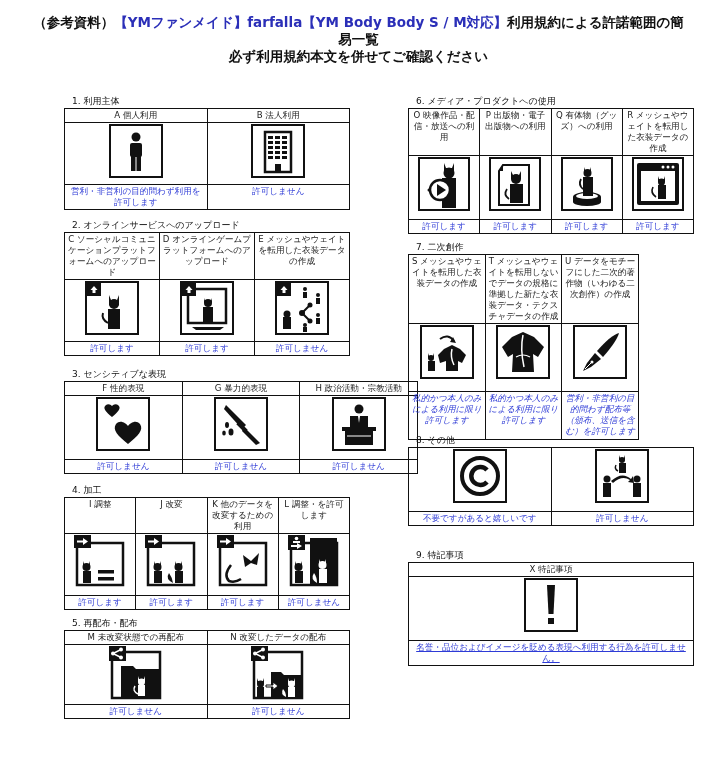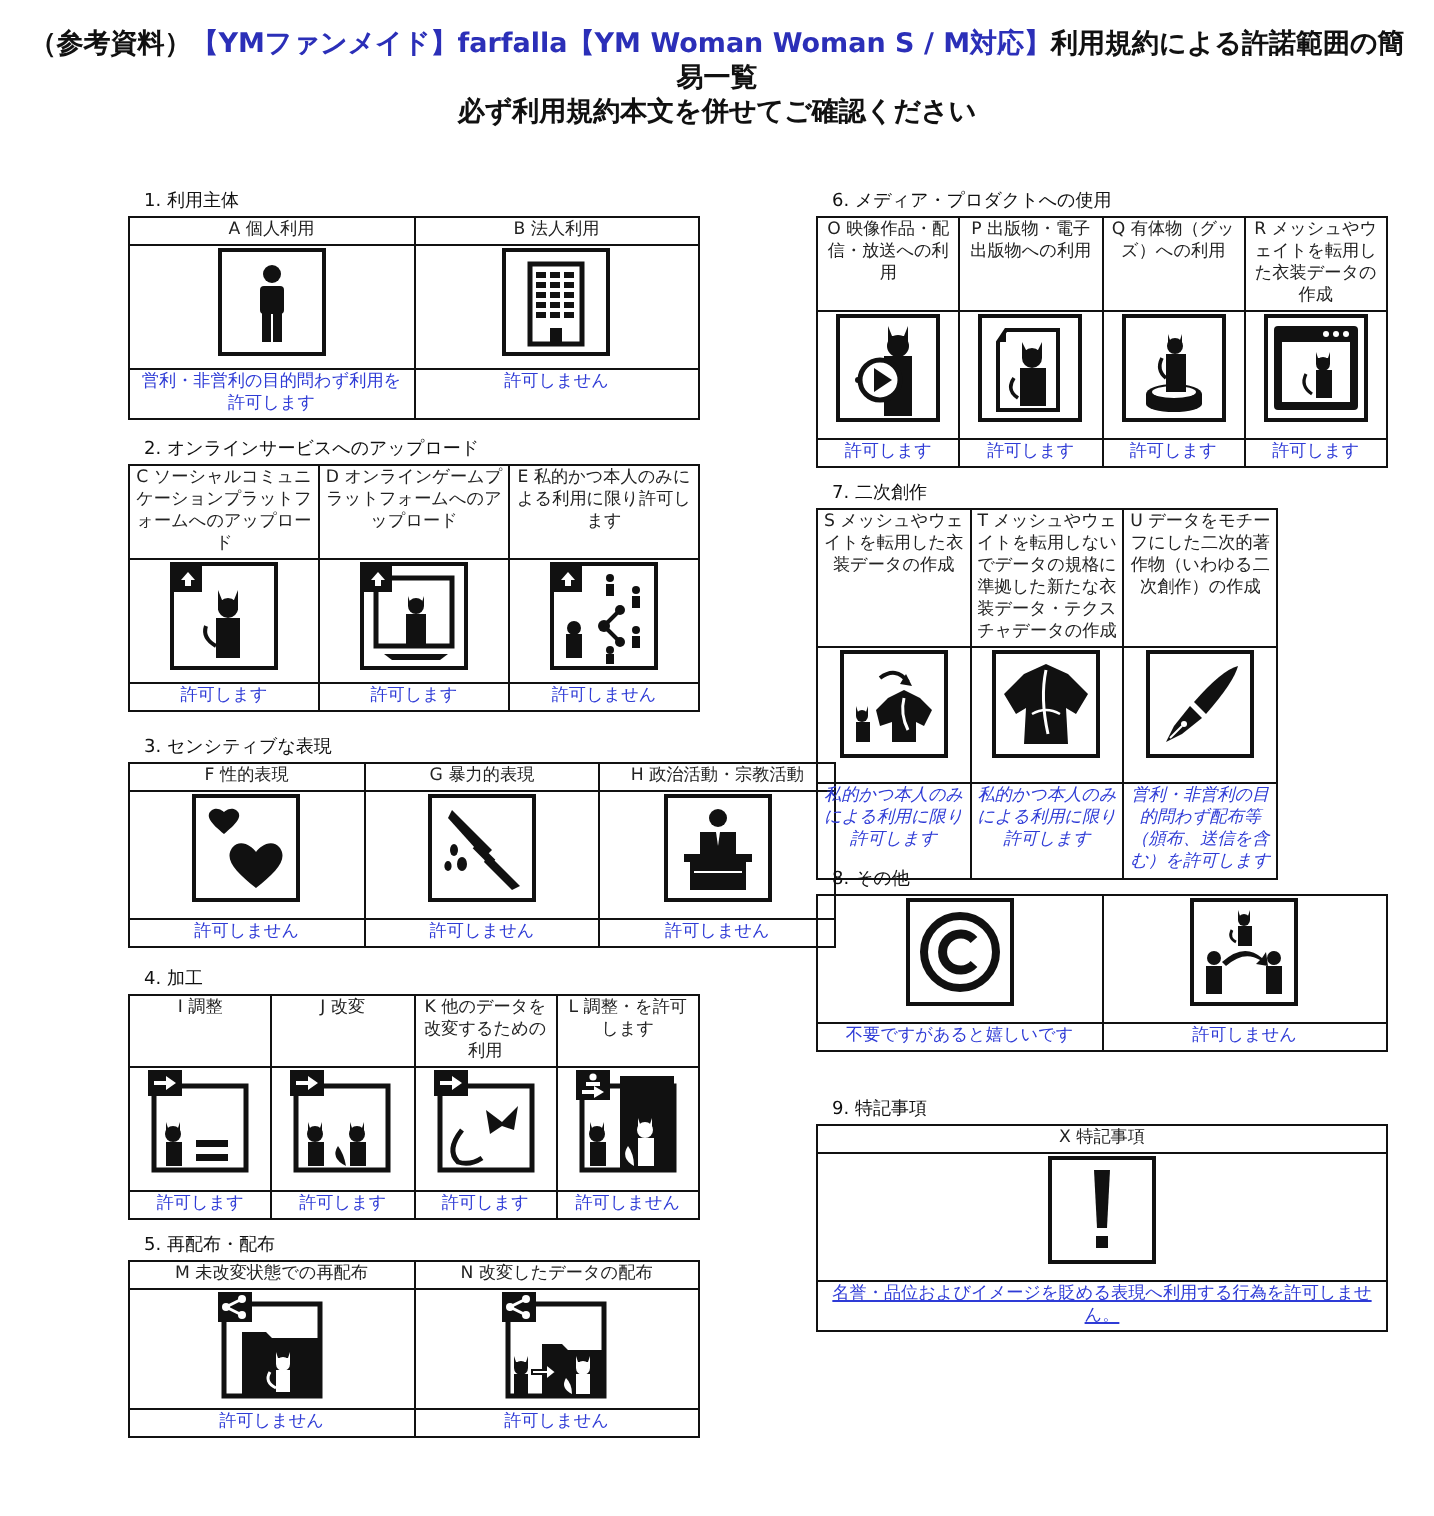--- a/index.html
+++ b/index.html
@@ -15,21 +15,21 @@
   td.ic { vertical-align: middle; padding: 3px 0; }
   td.st { color: #2e3bd6; vertical-align: top; }
   td.st.ul span { text-decoration: underline; }
   .iconbox { display: inline-block; border: 2.5px solid #111; background: #fff; position: relative; vertical-align: middle; }
   .iconbox svg { display: block; }
 </style>
 </head>
 <body>
 
 <div class="title">
-  <div><span>（参考資料）</span><span class="blue">【YMファンメイド】farfalla【YM Woman Woman S / M対応】</span><span>利用規約による許諾範囲の簡</span></div>
+  <div><span>（参考資料）</span><span class="blue">【YMファンメイド】farfalla【YM Body Body S / M対応】</span><span>利用規約による許諾範囲の簡</span></div>
   <div>易一覧</div>
   <div>必ず利用規約本文を併せてご確認ください</div>
 </div>
 
 <div class="sec" style="left:22px; top:95px; width:328px;">
   <div class="sec-label">1. 利用主体</div>
   <table class="grid">
     <tbody>
         <tr>
       <td class="hd">A 個人利用</td>
@@ -72,21 +72,21 @@
     </table>
 </div>
 
 <div class="sec" style="left:22px; top:219px; width:328px;">
   <div class="sec-label">2. オンラインサービスへのアップロード</div>
   <table class="grid">
     <tbody>
         <tr style="height:47px;">
       <td class="hd">C ソーシャルコミュニケーションプラットフォームへのアップロード</td>
       <td class="hd">D オンラインゲームプラットフォームへのアップロード</td>
-      <td class="hd">E 私的かつ本人のみによる利用に限り許可します</td>
+      <td class="hd">E メッシュやウェイトを転用した衣装データの作成</td>
     </tr>
     <tr style="height:62px;">
       <td class="ic"><span class="iconbox"><svg width="50" height="50" viewBox="0 0 50 50">
                 <rect x="0" y="0" width="14" height="13" fill="#111"></rect>
                 <path d="M7 3 L3.5 7 H5.5 V10 H8.5 V7 H10.5 Z" fill="#fff"></path>
                 <g fill="#111">
                   <path d="M22 12 L24 17 L30 17 L32 12 L32 22 Q27 26 22 22 Z"></path>
                   <circle cx="27" cy="21" r="5"></circle>
                   <rect x="21" y="26" width="12" height="20"></rect>
                   <path d="M21 40 Q14 36 16 30" stroke="#111" stroke-width="2" fill="none"></path>

